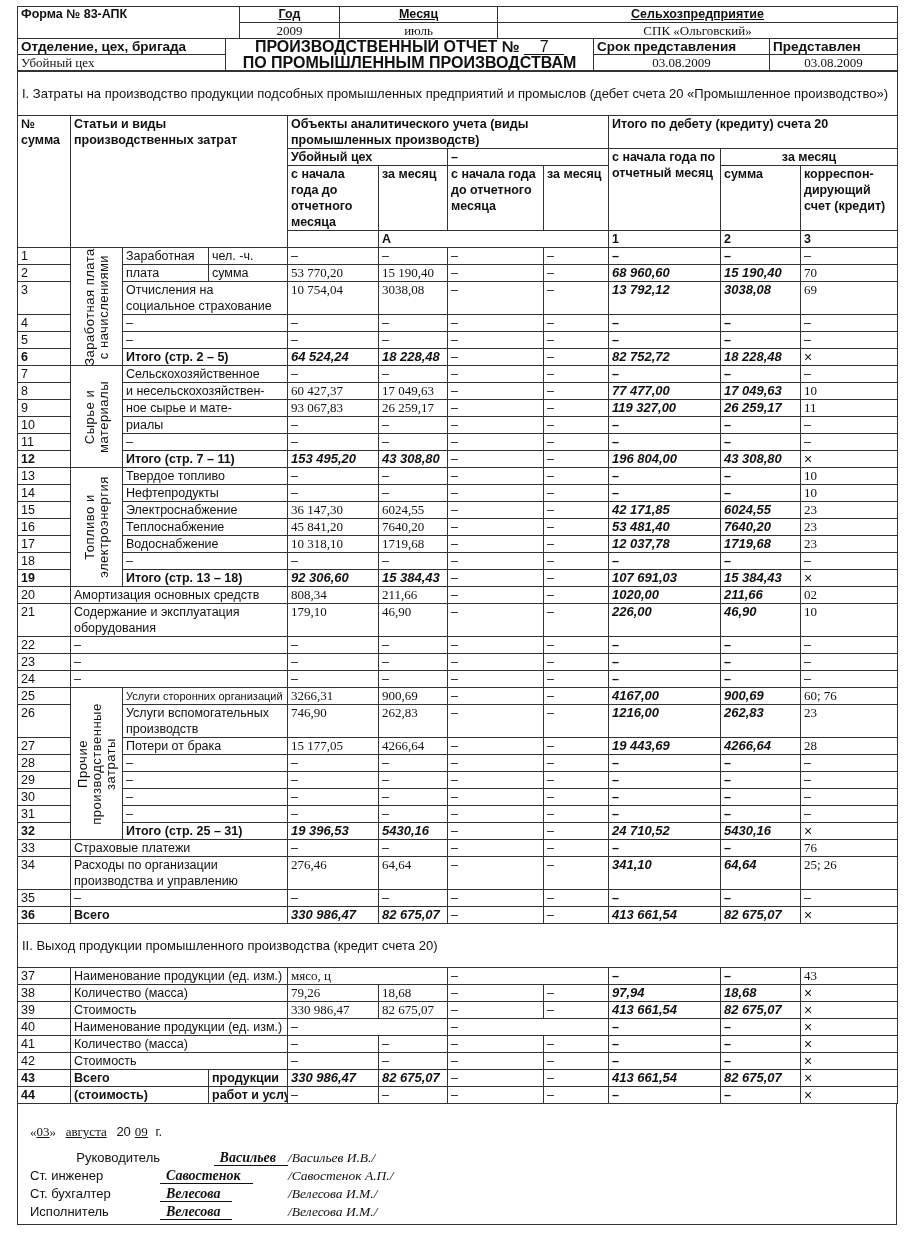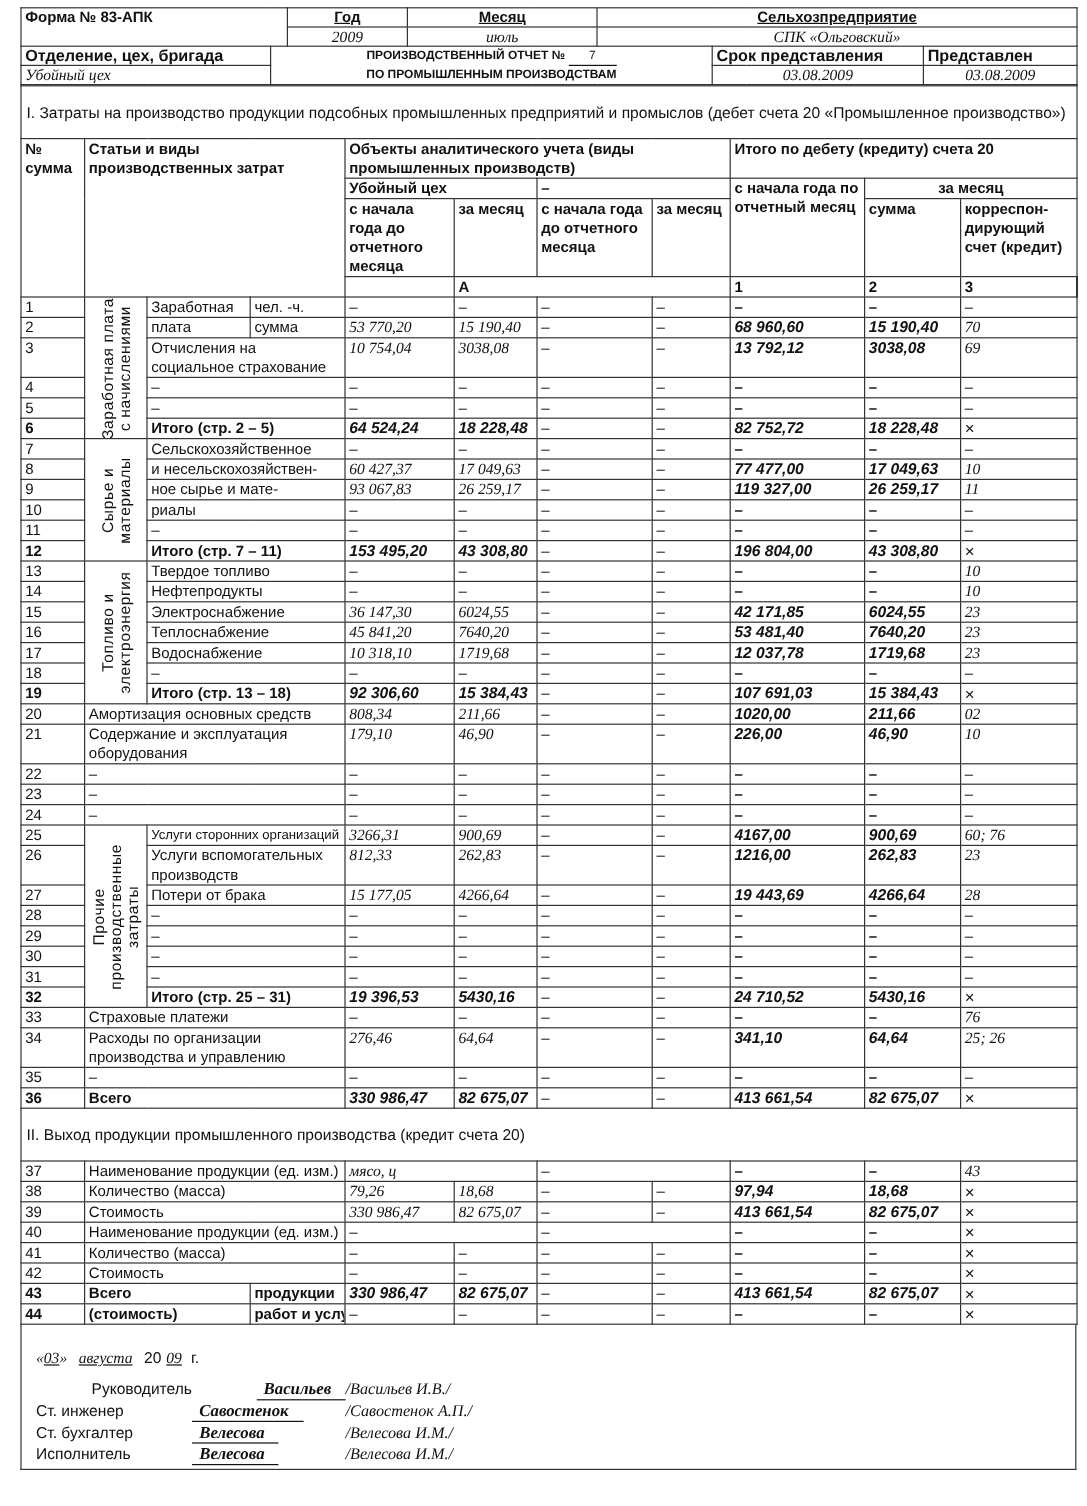--- a/index.html
+++ b/index.html
@@ -2,28 +2,28 @@
 <html><head>
 <meta charset="utf-8">
 <style>
   html, body { margin:0; padding:0; background:#fff; }
   body { width:906px; height:1255px; position:relative; font-family:"Liberation Sans", sans-serif; color:#111; font-size:12.5px; }
   .sheet { position:absolute; left:17px; top:6px; width:880px; }
   table { border-collapse:collapse; width:100%; table-layout:fixed; }
   td { border:1px solid #333; padding:0 3px; vertical-align:top; line-height:16px; overflow:hidden; white-space:nowrap; }
   .hdr td { line-height:15px; }
   .b { font-weight:bold; }
-  .i { font-family:"Liberation Serif", serif; font-style:italic; font-size:13px; }
+  .i { font-family:"Liberation Serif", serif; font-size:13px; }
   .ib { font-family:Liberation Sans, sans-serif; font-style:italic; font-weight:bold; font-size:13px; }
   .c { text-align:center; }
   .wrap { white-space:normal; }
   .u { text-decoration:underline; }
   .vert { position:relative; padding:0; }
   .vert span { position:absolute; left:50%; top:50%; transform:translate(-50%,-50%) rotate(-90deg); white-space:nowrap; font-size:13px; line-height:14px; text-align:center; letter-spacing:0.5px; }
-  .title-main { font-weight:bold; font-size:10px; text-align:center; line-height:16px; }
+  .title-main { font-weight:bold; font-size:16px; text-align:center; line-height:16px; }
   .num-line { display:inline-block; min-width:40px; border-bottom:1px solid #111; text-align:center; font-weight:normal; }
   .section { font-size:13px; white-space:normal; line-height:17px; padding:13px 4px; }
   .xmark { font-size:14px; }
   .footer { border:1px solid #333; border-top:none; height:120px; position:relative; font-size:13px; }
   .footer .date { position:absolute; left:12px; top:20px; }
   .sig { position:absolute; left:12px; }
   .sig .role { display:inline-block; width:130px; }
   .sig .sgn { display:inline-block; width:128px; font-family:"Liberation Serif", serif; font-style:italic; font-weight:bold; font-size:14px; }
   .sig .sgn span { border-bottom:1px solid #111; padding:0 12px 0 6px; }
   .sig .name { font-family:"Liberation Serif", serif; font-style:italic; font-size:13.5px; }
@@ -410,21 +410,21 @@
           <td class="i">900,69</td>
           <td class="dash">–</td>
           <td class="dash">–</td>
           <td class="ib">4167,00</td>
           <td class="ib">900,69</td>
           <td class="i">60; 76</td>
         </tr>
         <tr>
           <td>26</td>
           <td class="wrap" colspan="2">Услуги вспомогательных производств</td>
-          <td class="i">812,33</td>
+          <td class="i">746,90</td>
           <td class="i">262,83</td>
           <td class="dash">–</td>
           <td class="dash">–</td>
           <td class="ib">1216,00</td>
           <td class="ib">262,83</td>
           <td class="i">23</td>
         </tr>
         <tr>
           <td>27</td>
           <td class="wrap" colspan="2">Потери от брака</td>

